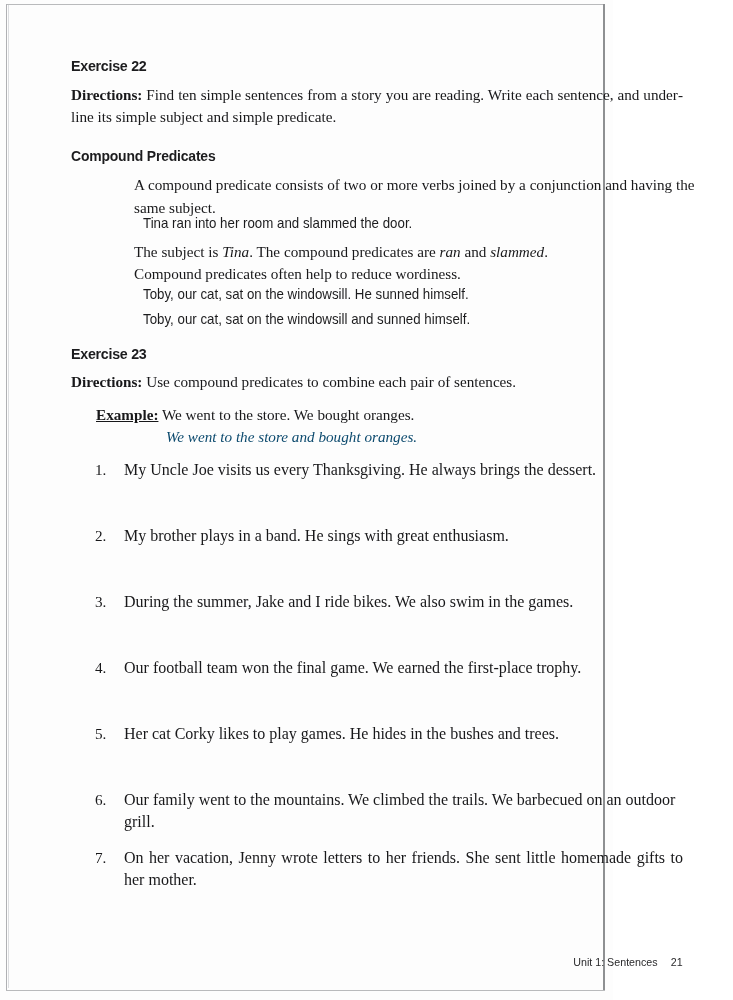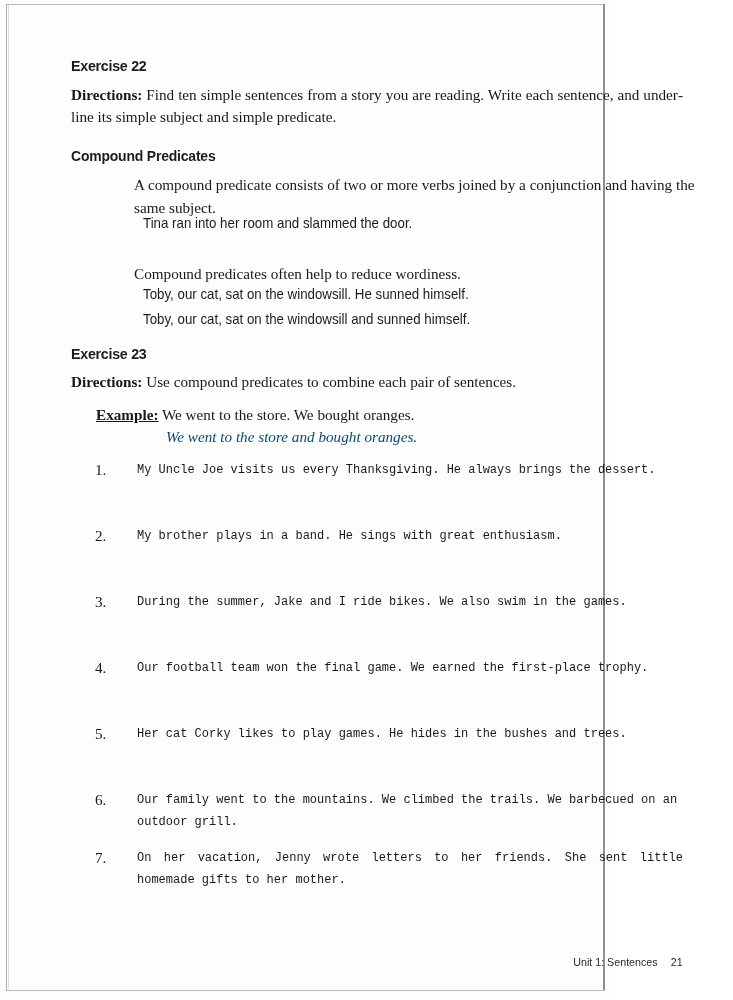--- a/index.html
+++ b/index.html
@@ -154,23 +154,23 @@
     position: absolute;
     left: 0;
     top: 0;
     width: 24px;
     font-family: "Liberation Serif", serif;
     font-size: 15.2px;
     line-height: 22px;
     color: #18181a;
   }
   .q-text {
-    margin-left: 42px;
-    font-family: Liberation Mono, monospace;
-    font-size: 12px;
+    margin-left: 29px;
+    font-family: Liberation Serif, serif;
+    font-size: 16px;
     line-height: 22px;
     color: #18181a;
   }
   .q-text.justify { text-align: justify; }
 
   .footer {
     position: absolute;
     right: 50px;
     bottom: 32px;
     font-family: "Liberation Sans", sans-serif;
@@ -200,20 +200,23 @@
     <div class="directions" style="top:84px;">
       <b>Directions:</b><span> Find ten simple sentences from a story you are reading. Write each sentence, and under­line its simple subject and simple predicate.</span>
     </div>
 
     <div class="sec-head" style="top:147px;">Compound Predicates</div>
 
     <div class="body-para" style="top:173px;">A compound predicate consists of two or more verbs joined by a conjunction and having the same subject.</div>
 
     <div class="sample" style="top:215px;">Tina ran into her room and slammed the door.</div>
 
+    <div class="body-para" style="top:240px;">
+      <span>The subject is </span><i>Tina</i><span>. The compound predicates are </span><i>ran</i><span> and </span><i>slammed</i><span>.</span>
+    </div>
 
     <div class="body-para" style="top:262px;">Compound predicates often help to reduce wordiness.</div>
 
     <div class="sample" style="top:286px;">Toby, our cat, sat on the windowsill. He sunned himself.</div>
 
     <div class="sample" style="top:311px;">Toby, our cat, sat on the windowsill and sunned himself.</div>
 
     <div class="ex-head" style="top:345px;">Exercise 23</div>
 
     <div class="directions" style="top:371px;">

